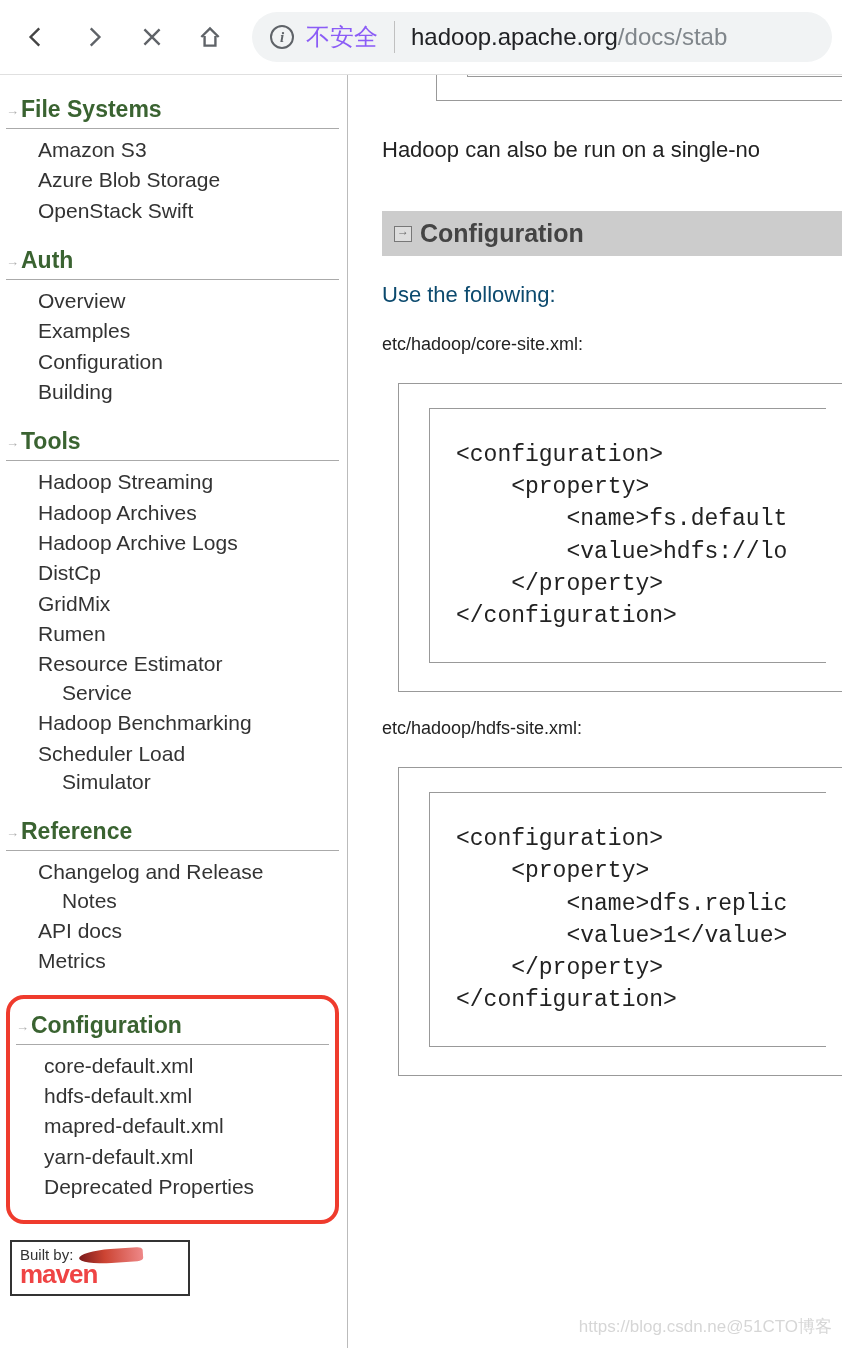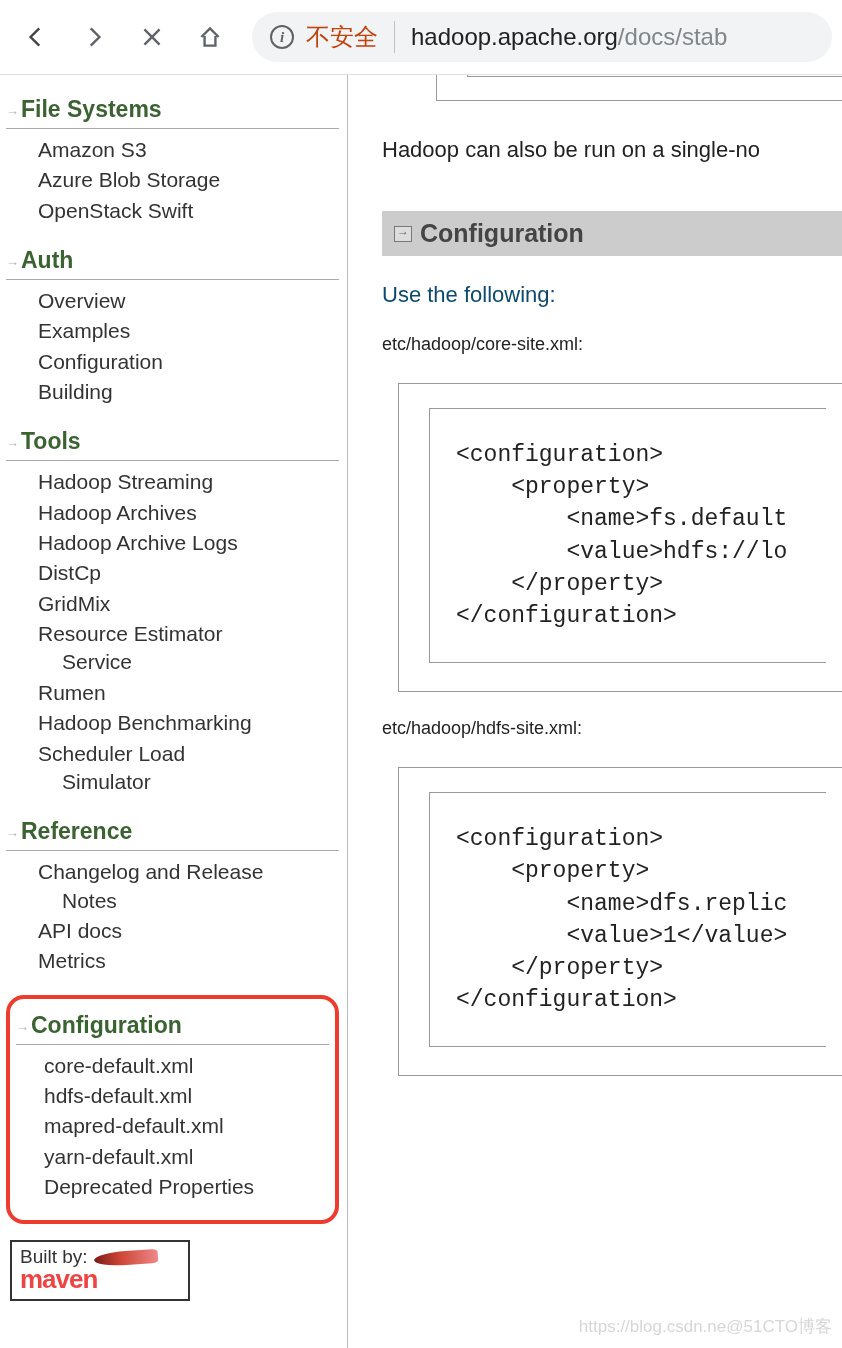--- a/index.html
+++ b/index.html
@@ -49,21 +49,21 @@
     border-radius: 50%;
     display: flex; align-items: center; justify-content: center;
     font-size: 15px; color: #5f6368;
     flex-shrink: 0;
     margin-right: 12px;
     font-family: serif;
     font-style: italic;
     font-weight: bold;
   }
   .site-status {
-    color: #c2410c;
+    color: #8b5cf6;
     font-size: 24px;
     white-space: nowrap;
   }
   .divider {
     width: 1px; height: 32px;
     background: #c0c0c0;
     margin: 0 16px;
     flex-shrink: 0;
   }
   .url-host { color: #202124; font-size: 24px; white-space: nowrap; }
@@ -117,21 +117,21 @@
   .highlight-box .nav-heading { border-bottom: 1px solid #aaa; }
   .highlight-box .nav-items { padding-left: 28px; }
 
   .built-by {
     margin: 16px 4px 0 4px;
     border: 2px solid #333;
     width: 180px;
     padding: 4px 8px 4px 8px;
     background: #fff;
   }
-  .built-by .lbl { font-size: 19px; color: #333; font-family: Arial; }
+  .built-by .lbl { font-size: 15px; color: #333; font-family: Arial; }
   .built-by .row { display: flex; align-items: center; gap: 6px; }
   .built-by .feather {
     width: 64px; height: 14px;
     background: linear-gradient(90deg, #7a1a1a 0%, #c43 40%, #e88 100%);
     border-radius: 50% 6px 6px 50% / 50% 3px 3px 50%;
     transform: rotate(-4deg);
     margin-top: 2px;
   }
   .built-by .maven {
     font-family: Arial;
@@ -290,22 +290,22 @@
     </div>
 
     <div class="nav-section">
       <div class="nav-heading">Tools</div>
       <div class="nav-items">
         <div class="nav-item">Hadoop Streaming</div>
         <div class="nav-item">Hadoop Archives</div>
         <div class="nav-item">Hadoop Archive Logs</div>
         <div class="nav-item">DistCp</div>
         <div class="nav-item">GridMix</div>
+        <div class="nav-item">Rumen</div>
         <div class="nav-item">Resource Estimator<span class="wrapline">Service</span></div>
-        <div class="nav-item">Rumen</div>
         <div class="nav-item">Hadoop Benchmarking</div>
         <div class="nav-item">Scheduler Load<span class="wrapline">Simulator</span></div>
       </div>
     </div>
 
     <div class="nav-section">
       <div class="nav-heading">Reference</div>
       <div class="nav-items">
         <div class="nav-item">Changelog and Release<span class="wrapline">Notes</span></div>
         <div class="nav-item">API docs</div>

